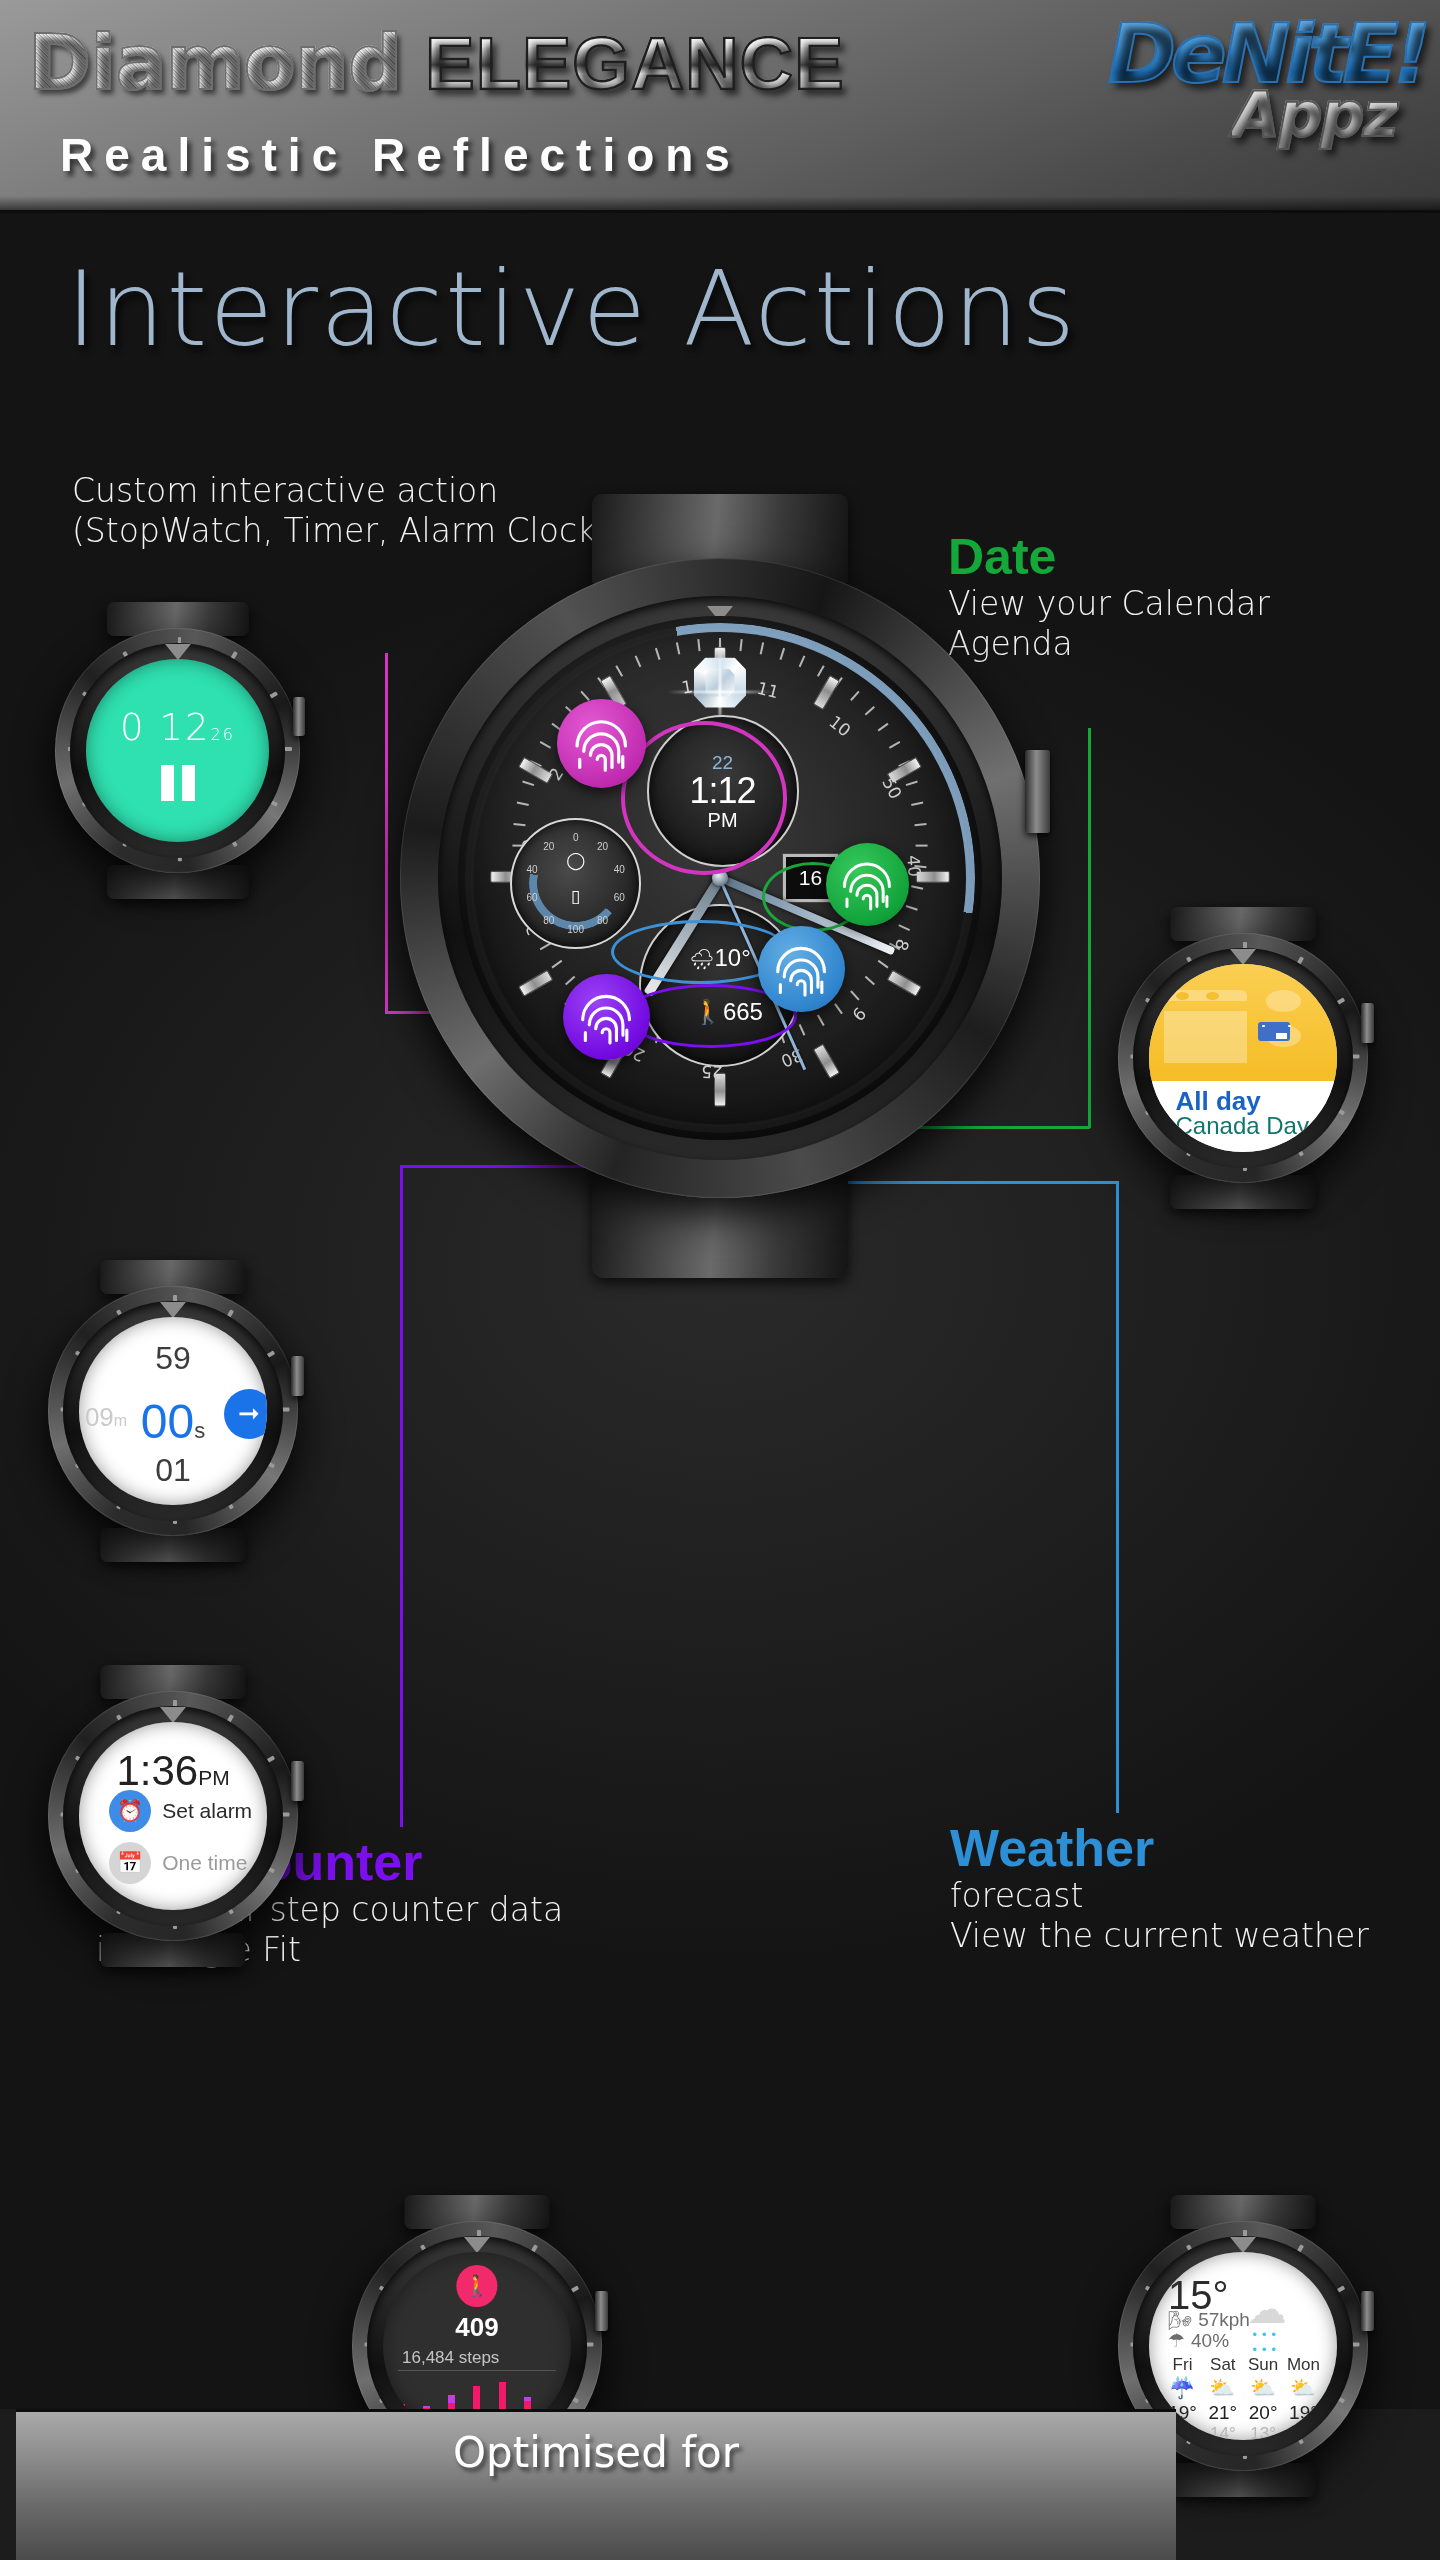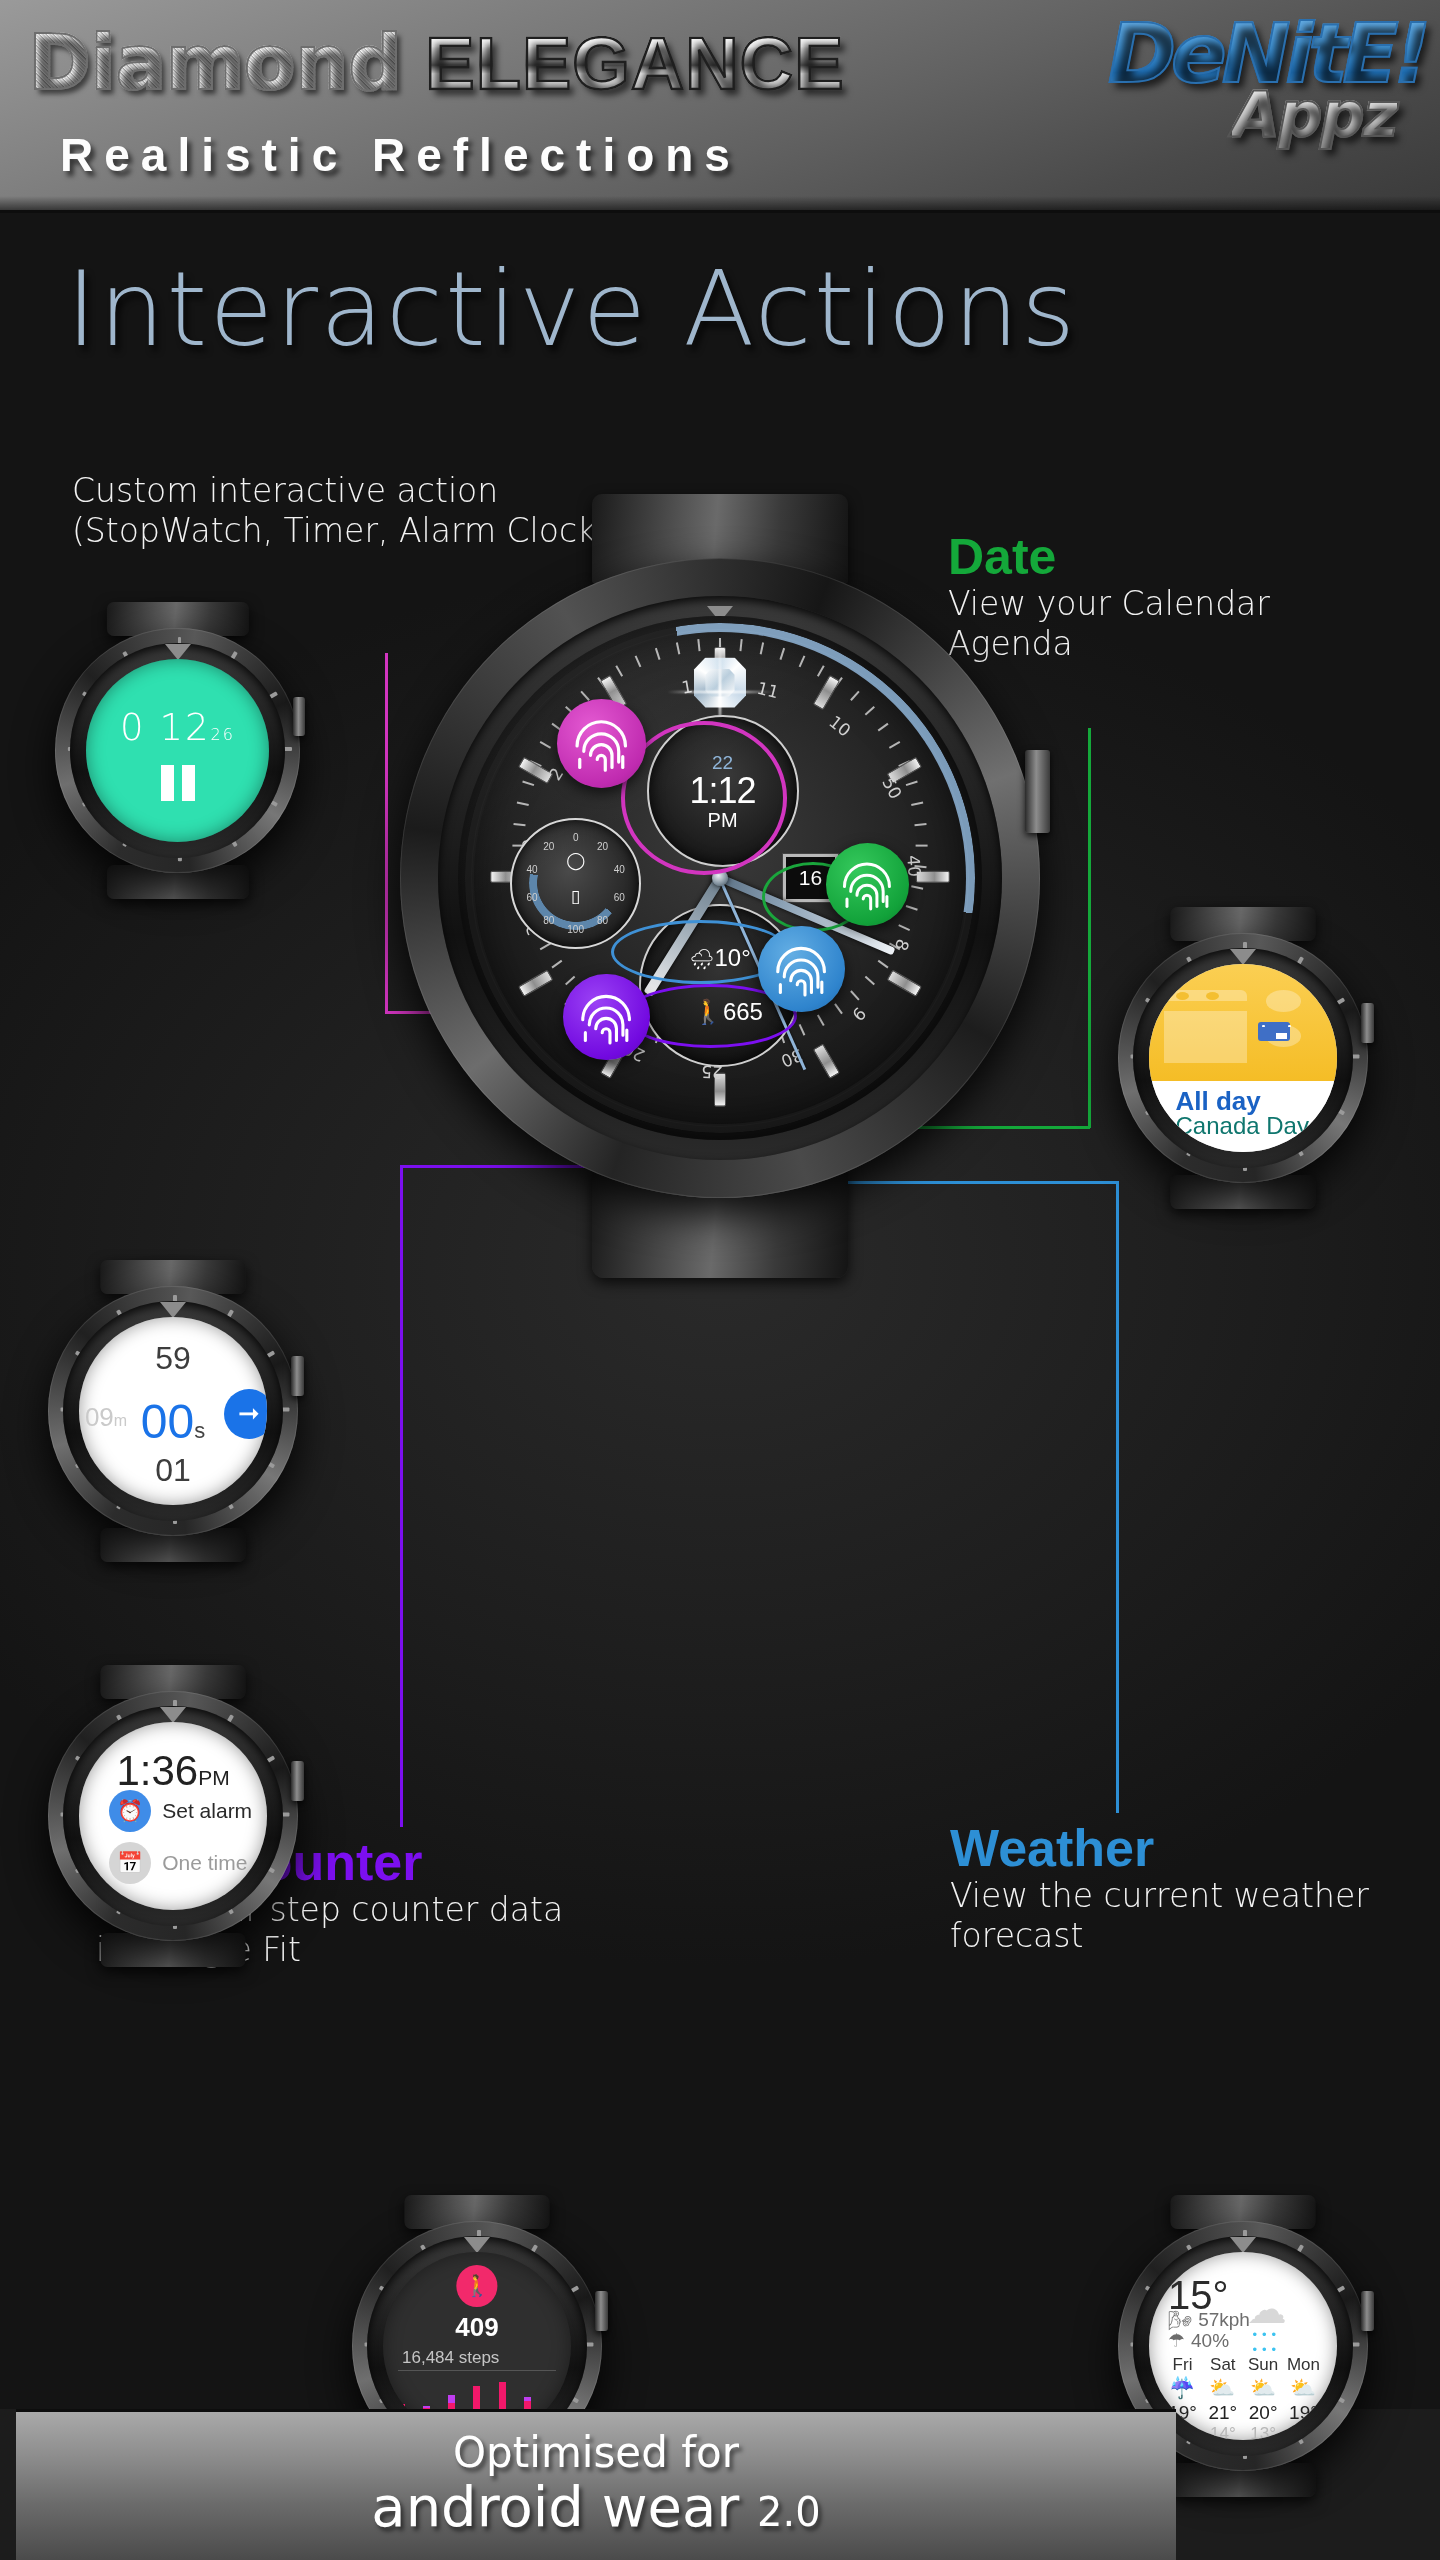--- a/index.html
+++ b/index.html
@@ -376,22 +376,22 @@
   </div>
 
   <div id="anno-step">
     <div class="anno-head">Step Counter</div>
     <div class="anno-body">View your step counter data</div>
     <div class="anno-body">in Google Fit</div>
   </div>
 
   <div id="anno-weather">
     <div class="anno-head">Weather</div>
+    <div class="anno-body">forecast</div>
     <div class="anno-body">View the current weather</div>
-    <div class="anno-body">forecast</div>
   </div>
 
   <div class="lead lead-v" style="left:385px;top:440px;height:360px;background:#d235c0;"></div>
   <div class="lead lead-h" style="left:385px;top:798px;width:255px;background:#d235c0;"></div>
 
   <div class="lead lead-v" style="left:1088px;top:515px;height:400px;background:#14a83a;"></div>
   <div class="lead lead-h" style="left:880px;top:913px;width:210px;background:#14a83a;"></div>
 
   <div class="lead lead-v" style="left:400px;top:952px;height:662px;background:#7c0ff0;"></div>
   <div class="lead lead-h" style="left:400px;top:952px;width:230px;background:#7c0ff0;"></div>
@@ -853,17 +853,13 @@
             <path d="M40 34v8"></path>
         </g>
       </svg>
     </div>
   </div>
 
 </div>
 
 <div id="footer-banner">
   <div class="ft-1">Optimised for</div>
-  <div class="ft-2">
-    <span>android wear</span>
-    <span class="sm">2.0</span>
-  </div>
 </div>
 
 </body></html>

